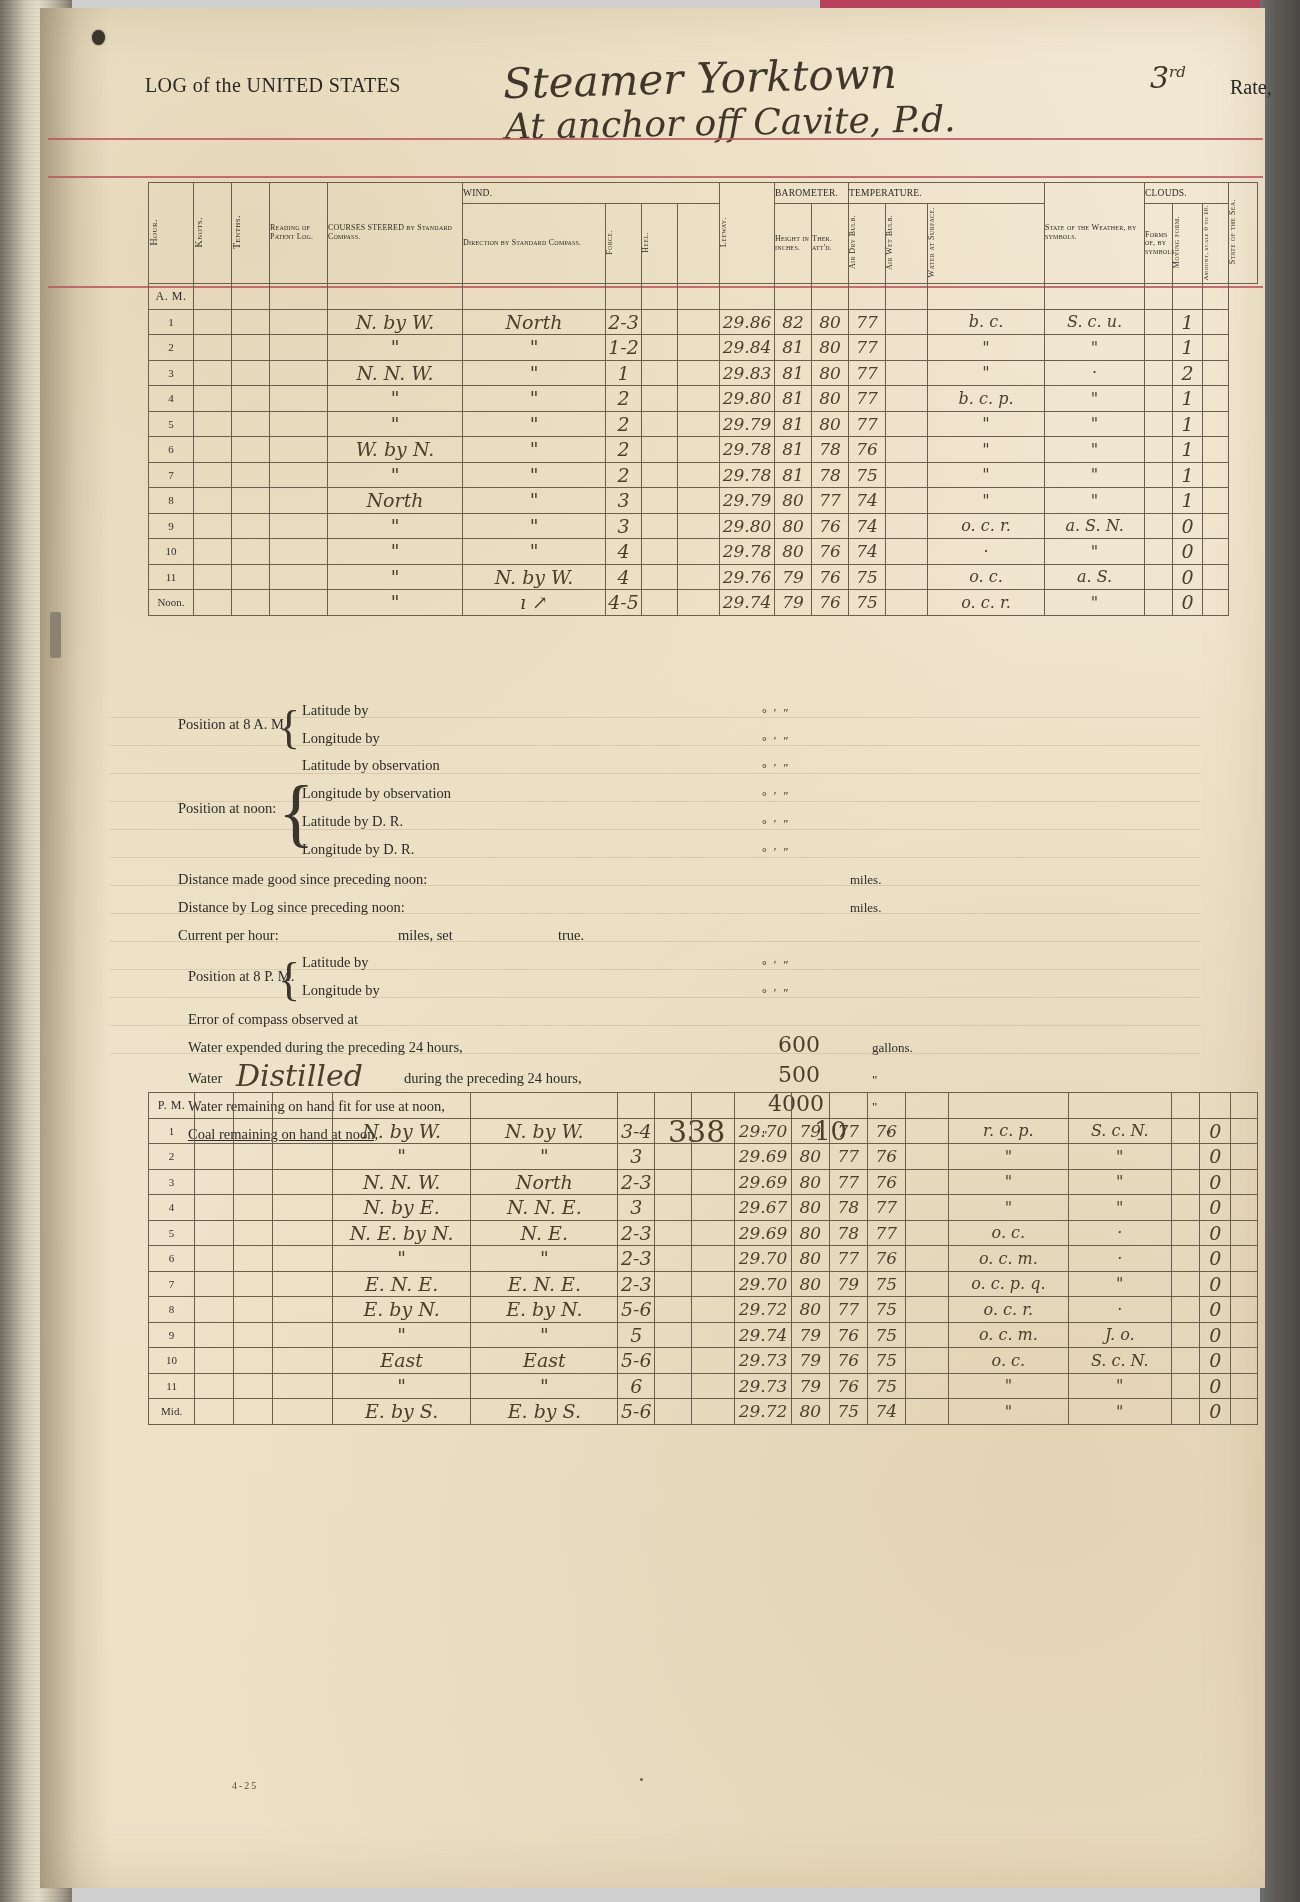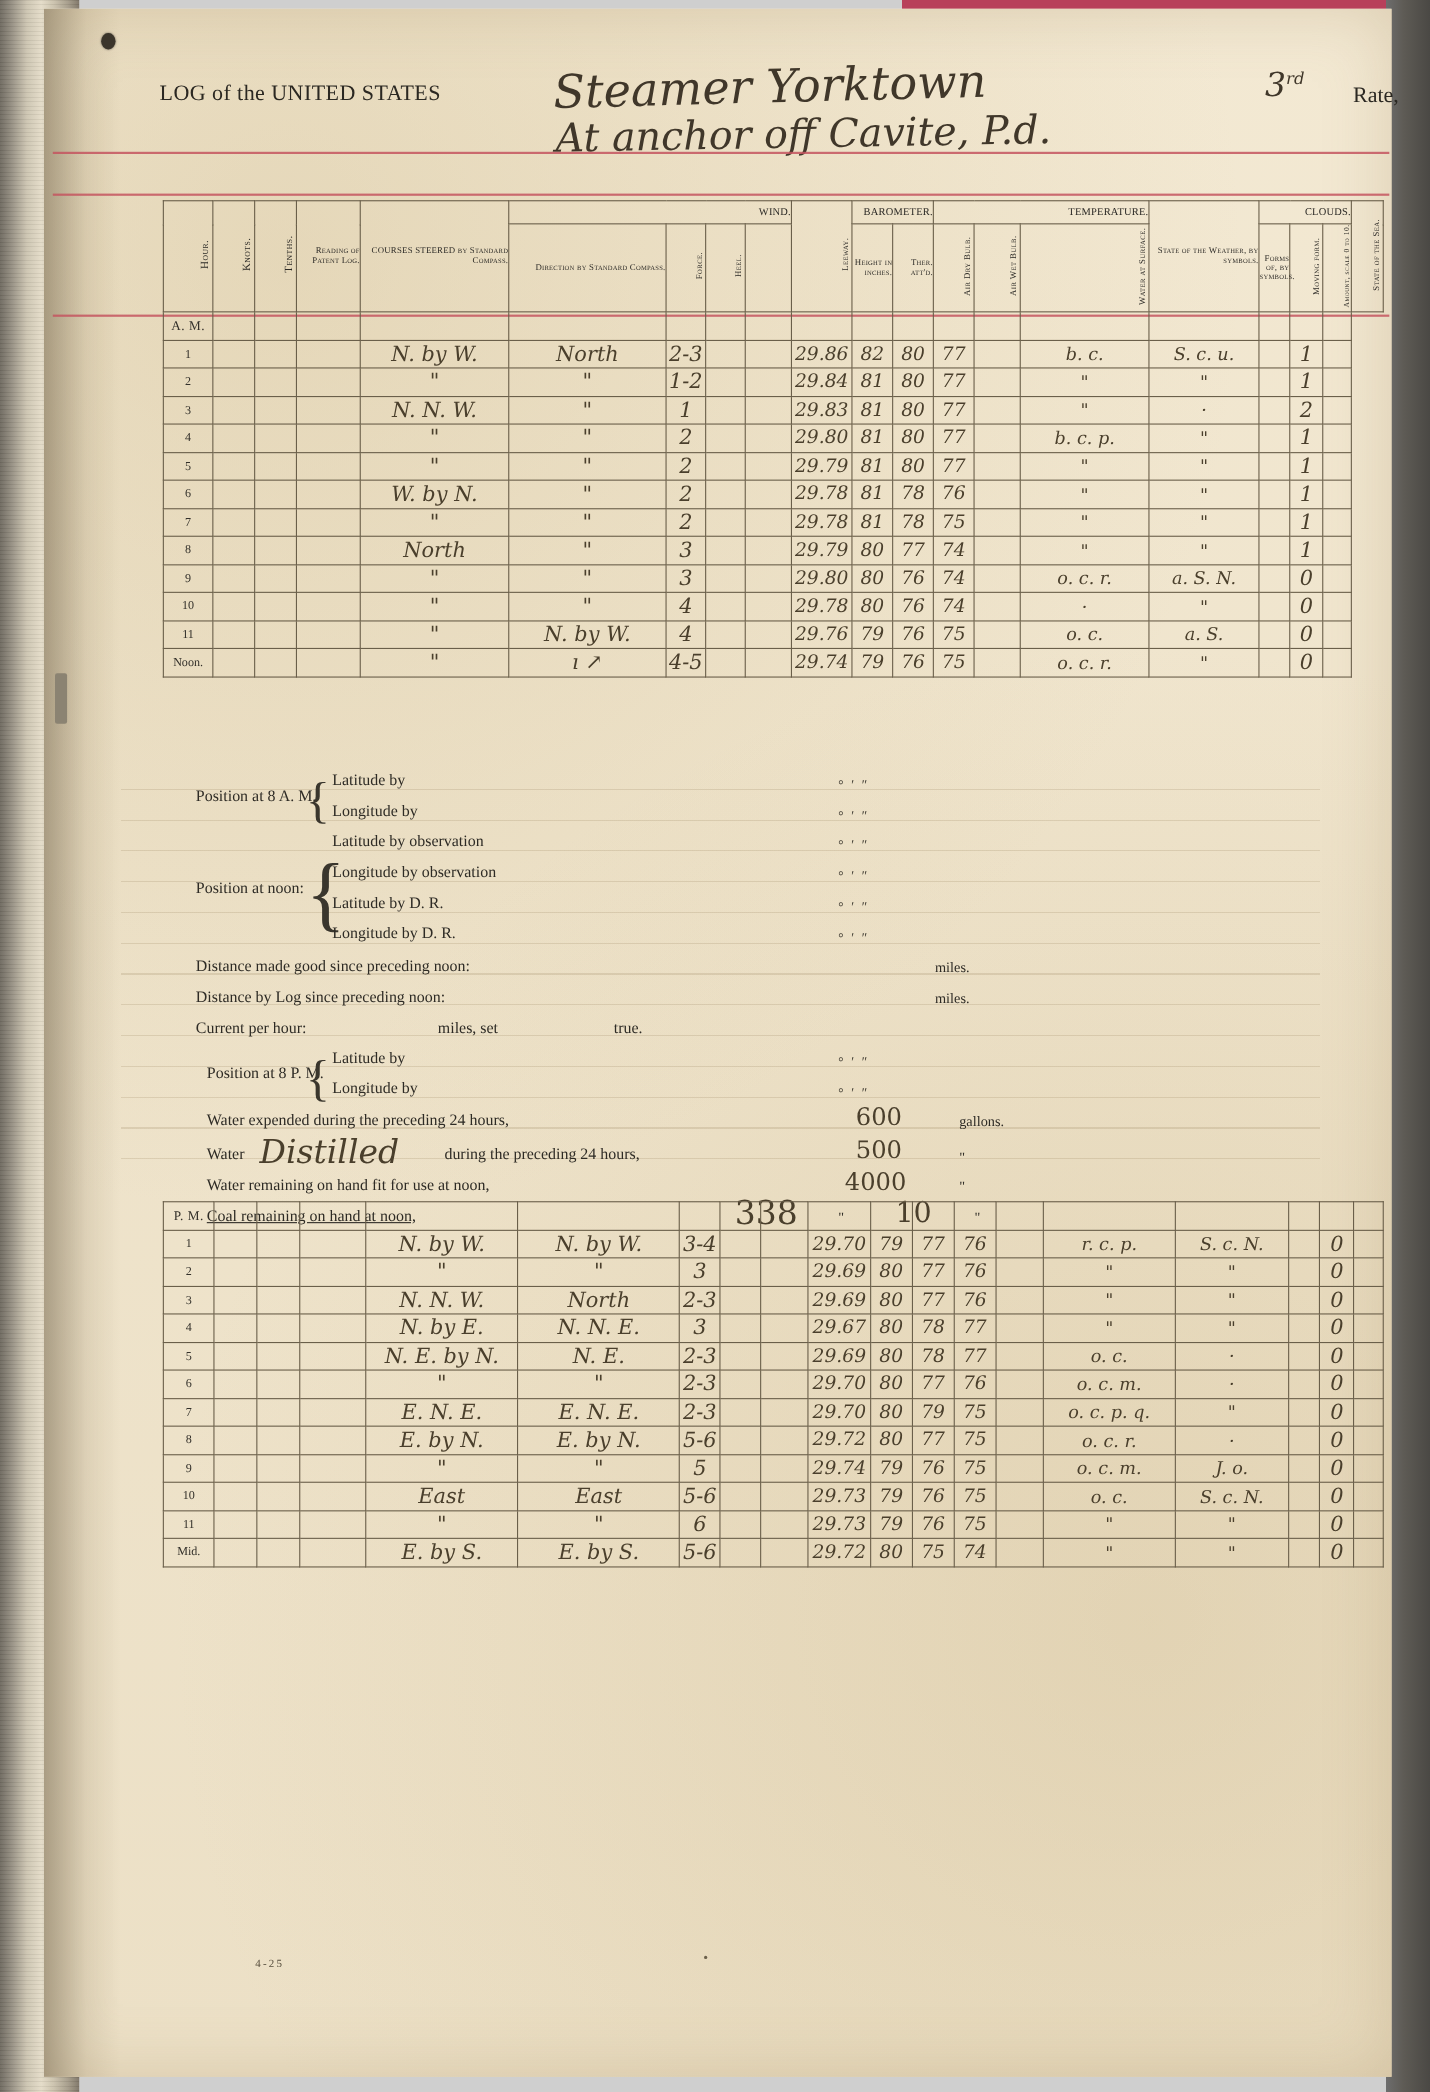--- a/index.html
+++ b/index.html
@@ -108,21 +108,21 @@
   }
   .tbl td, .tbl th {
     border:1px solid #6a5f4a;
     padding:0;
     font-weight:normal;
     vertical-align:middle;
   }
   .head-cell {
     font-family:"Liberation Serif", serif;
     font-size:9.5px;
-    text-align:right;
+    text-align:left;
     color:#2c2a26;
     line-height:1.08;
     font-variant:small-caps;
     letter-spacing:.2px;
   }
   .head-cell.tiny { font-size:8px; }
   .vert {
     writing-mode: vertical-rl;
     transform: rotate(180deg);
     white-space:nowrap;
@@ -603,20 +603,23 @@
 
     <div class="form-row" style="height:56px">
       <span style="position:absolute; left:38px; top:16px;">Position at 8 P. M.</span>
       <span class="brace" style="top:0px; font-size:46px; line-height:56px;">{</span>
       <span style="position:absolute; left:152px; top:2px;">Latitude by</span>
       <span class="deg-set" style="left:612px; top:6px;">°  ′  ″</span>
       <span style="position:absolute; left:152px; top:30px;">Longitude by</span>
       <span class="deg-set" style="left:612px; top:34px;">°  ′  ″</span>
     </div>
 
+    <div class="form-row">
+      <span style="position:absolute; left:38px; top:3px;">Error of compass observed at</span>
+    </div>
 
     <div class="form-row">
       <span style="position:absolute; left:38px; top:3px;">Water expended during the preceding 24 hours,</span>
       <span class="val-hand" style="left:628px; top:-4px;">600</span>
       <span class="unit" style="left:722px; top:4px;">gallons.</span>
     </div>
 
     <div class="form-row" style="height:30px">
       <span style="position:absolute; left:38px; top:6px;">Water</span>
       <span style="position:absolute; left:86px; top:-6px; font-size:30px; font-style:italic; font-family:'DejaVu Serif',serif; color:#4a3f2c;">Distilled</span>

